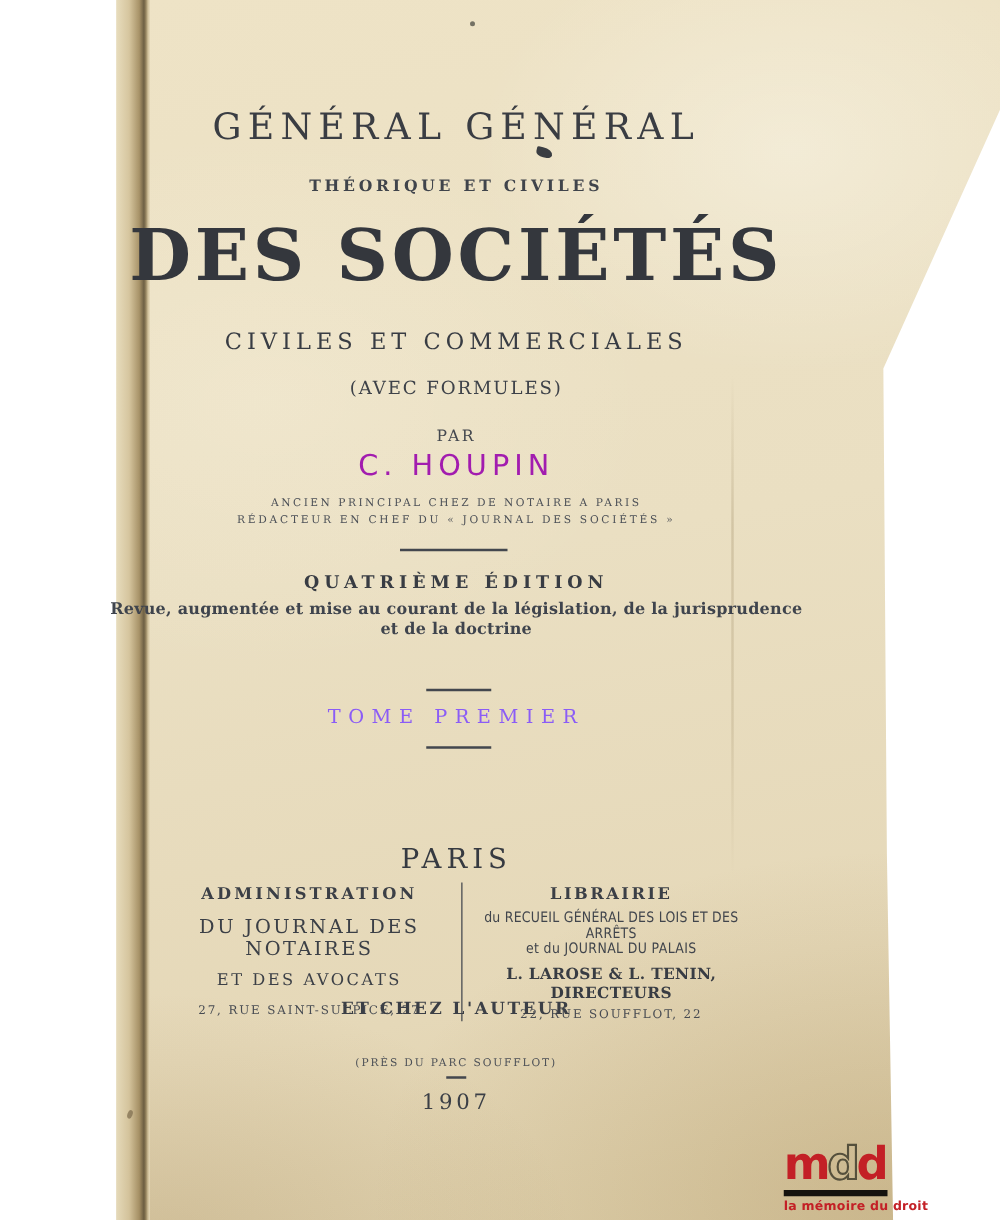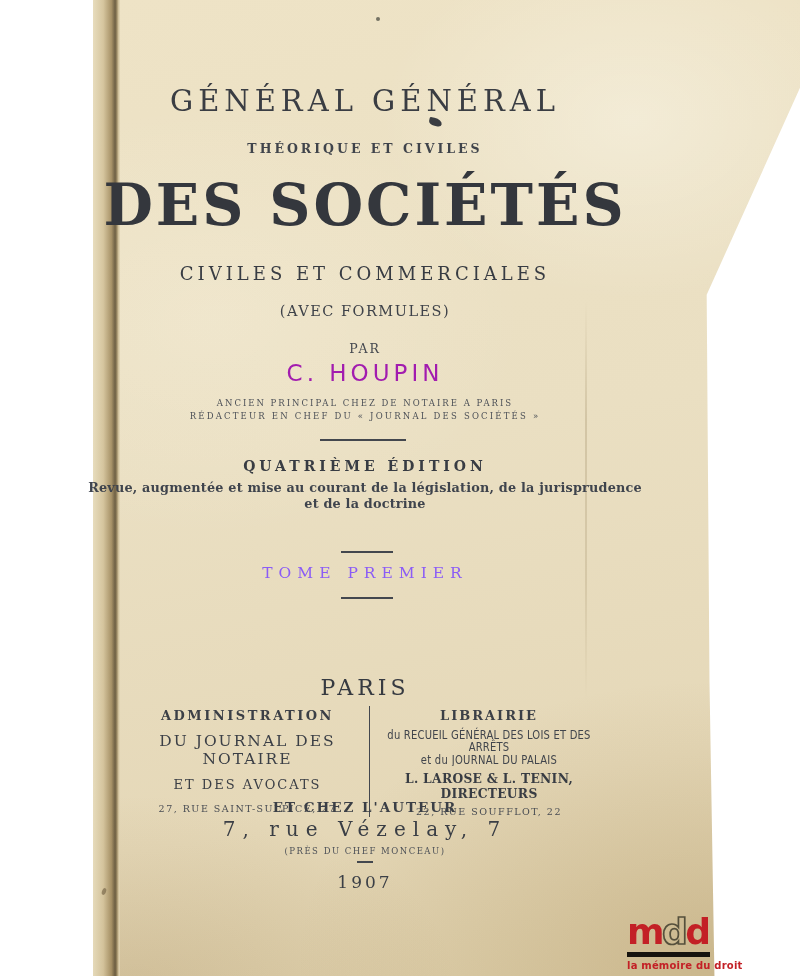--- a/index.html
+++ b/index.html
@@ -114,36 +114,35 @@
 
   <div class="rule rule2"></div>
   <div class="cblock tome">TOME PREMIER</div>
   <div class="rule rule3"></div>
 
   <div class="cblock city">PARIS</div>
 
   <div class="imprint">
     <div class="imp-left">
       <div class="imp-l1">ADMINISTRATION</div>
-      <div class="imp-l2">DU JOURNAL DES NOTAIRE</div>
+      <div class="imp-l2">DU JOURNAL DES NOTAIRES</div>
       <div class="imp-l3">ET DES AVOCATS</div>
       <div class="imp-l4">27, RUE SAINT-SULPICE, 27</div>
     </div>
     <div class="imp-right">
       <div class="imp-r1">LIBRAIRIE</div>
       <div class="imp-r2">du RECUEIL GÉNÉRAL DES LOIS ET DES ARRÊTS</div>
       <div class="imp-r3">et du JOURNAL DU PALAIS</div>
       <div class="imp-r4">L. LAROSE &amp; L. TENIN, DIRECTEURS</div>
       <div class="imp-r5">22, RUE SOUFFLOT, 22</div>
     </div>
   </div>
 
   <div class="cblock chez">ET CHEZ L'AUTEUR</div>
-  <div class="cblock address">7, rue Vézelay, 7</div>
-  <div class="cblock addr-note">(PRÈS DU CHEF MONCEAU)</div>
+  <div class="cblock addr-note">(PRÈS DU PARC SOUFFLOT)</div>
   <div class="rule dash"></div>
   <div class="cblock year">1907</div>
 
   <div class="logo">
     <div class="logo-text"><span>m</span><span class="logo-d-outline">d</span><span>d</span></div>
     <div class="logo-bar"></div>
     <div class="logo-tagline">la mémoire du droit</div>
   </div>
 
 </div>

